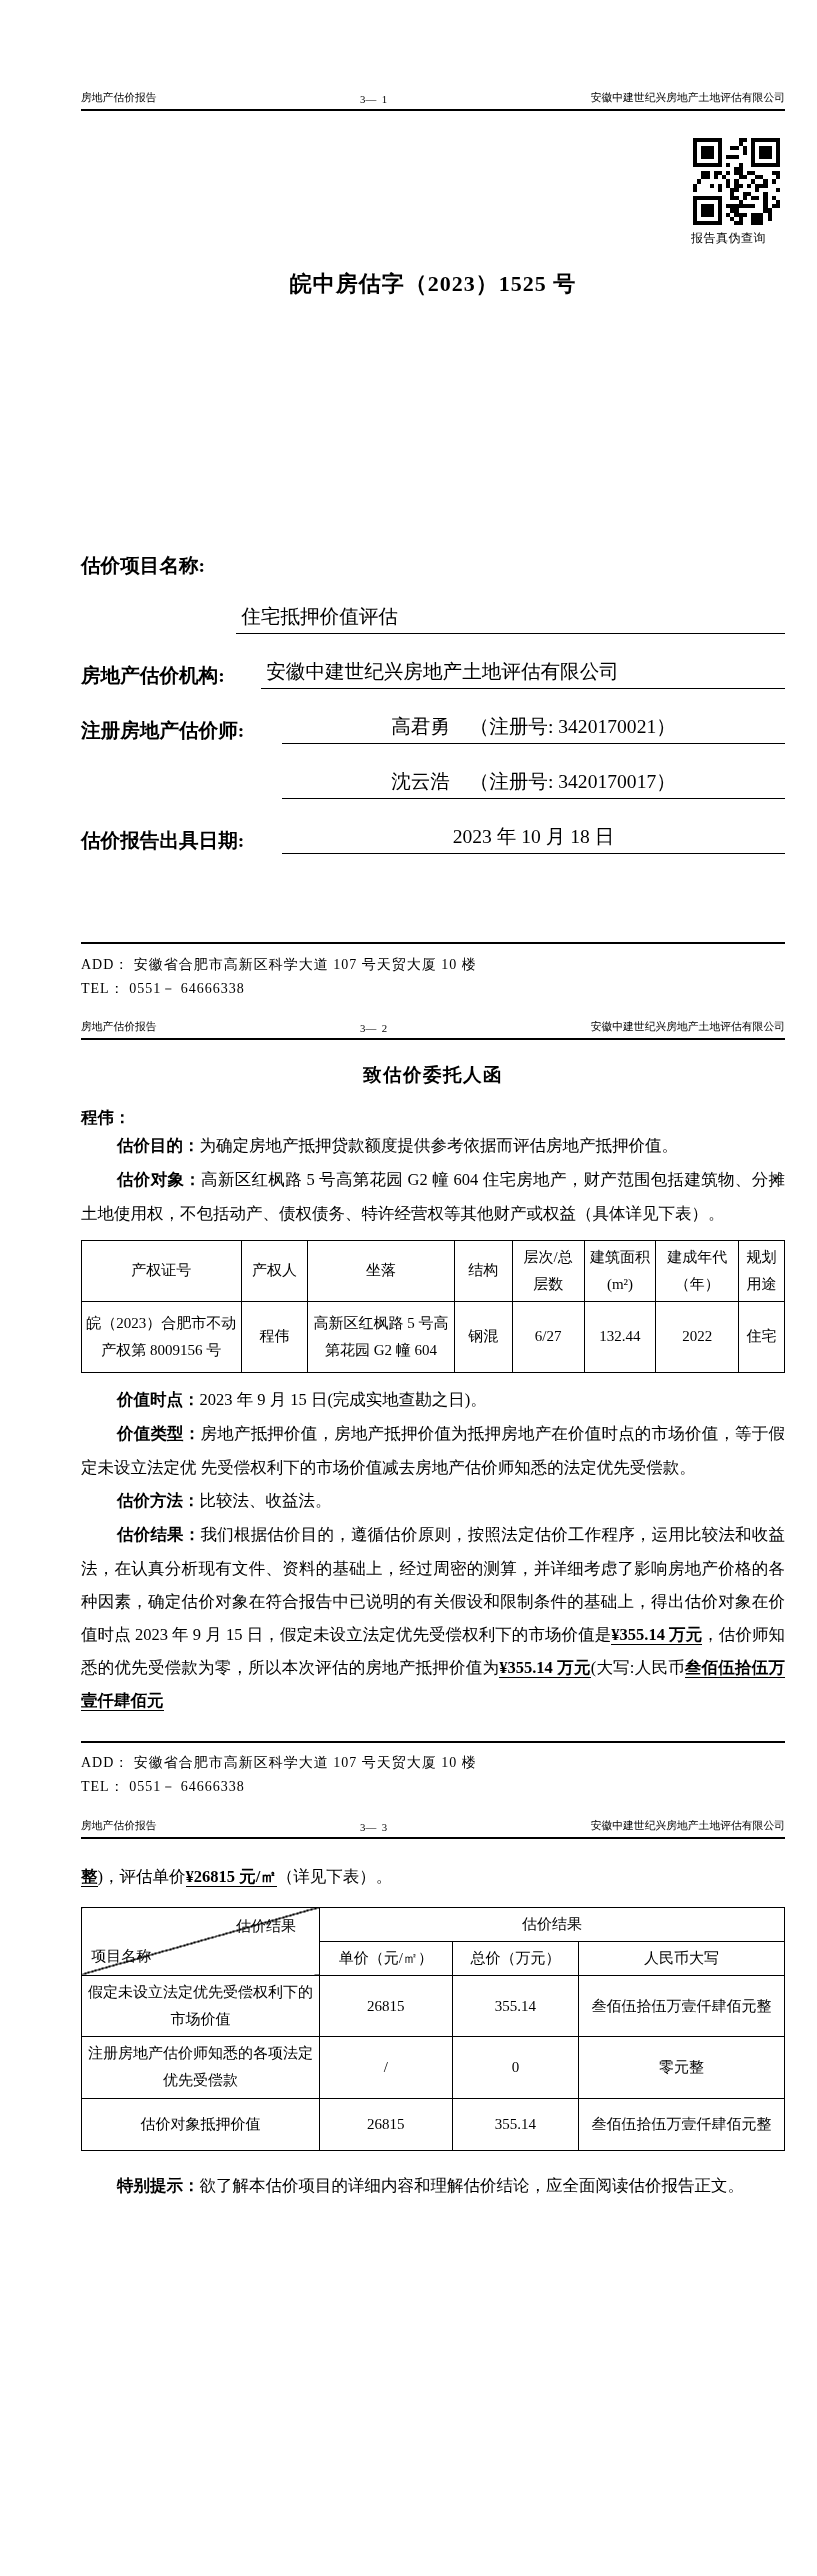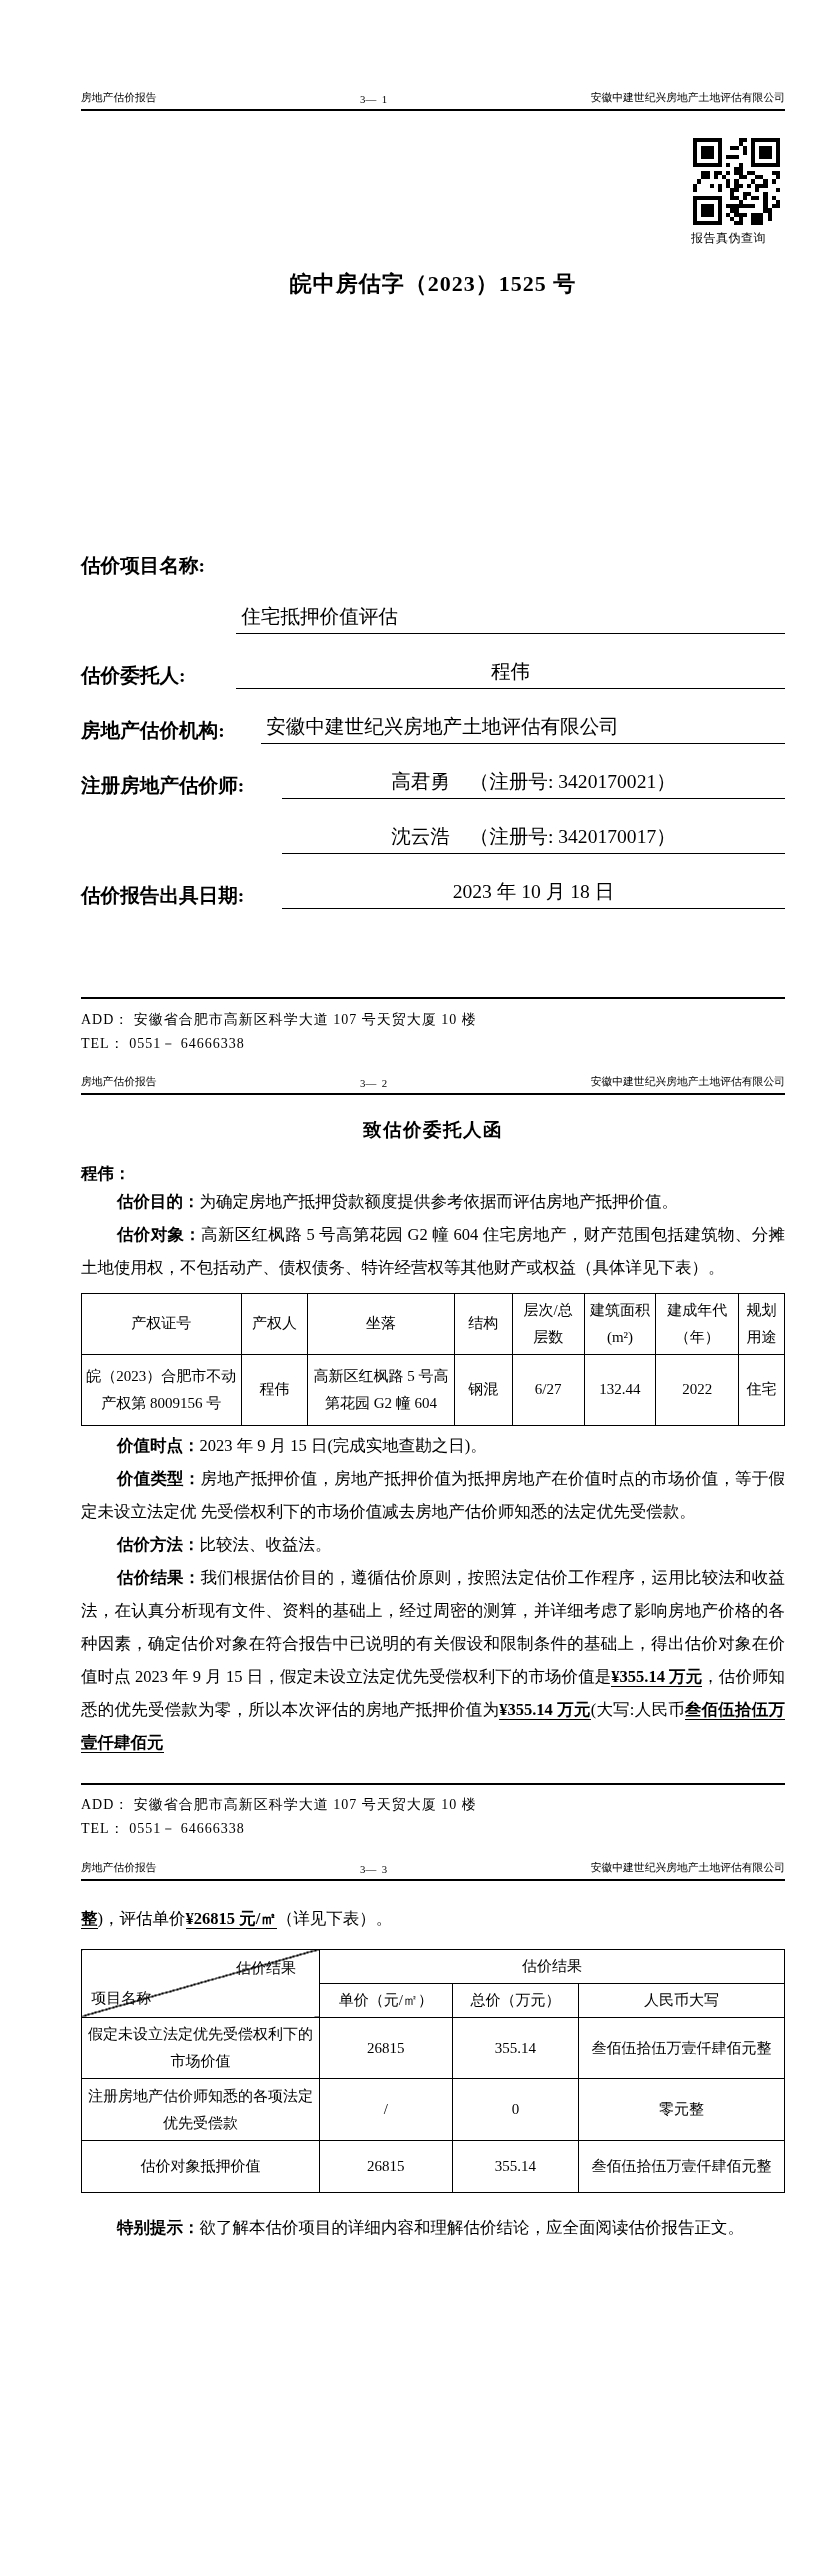--- a/index.html
+++ b/index.html
@@ -36,27 +36,27 @@
   .frow .lbl { font-weight: bold; white-space: nowrap; flex: 0 0 auto; }
   .w300 { width: 155px; } .w350 { width: 180px; } .w390 { width: 201px; }
   .fval { flex: 1 1 auto; border-bottom: 1.5px solid #000; padding: 0 5.2px 3.1px 5.2px; min-height: 27px; }
   .fval.center { text-align: center; }
 
   
   .letter-title { margin-top: 21.6px; text-align: center; font-size: 18.5px; font-weight: bold; letter-spacing: 1.5px; }
   .salutation { margin-top: 20.6px; font-size: 16.5px; font-weight: bold; }
   p.body { font-size: 16.5px; line-height: 33px; text-indent: 36px; text-align: justify; }
   p.body.noindent { text-indent: 0; }
-  .b { font-weight: bold; }
+  .b { font-weight: bold; font-family: Liberation Mono, monospace; }
   .bu { font-weight: bold; border-bottom: 1.5px solid #000; }
 
   table { border-collapse: collapse; width: 100%; table-layout: fixed; }
   td, th { border: 1px solid #000; text-align: center; vertical-align: middle;
            font-weight: normal; font-size: 15px; line-height: 27px; padding: 3.1px 4.1px; }
-  .ptable { margin-top: 9.3px; margin-bottom: 3px; }
+  .ptable { margin-top: 9.3px; margin-bottom: 10px; }
   .ptable th { height: 58px; }
   .ptable td { height: 71px; }
 
   .rtable { margin-top: 13.4px; }
   .rtable th { height: 28px; }
   .rtable td.datarow { height: 52px; }
   .diag {
     position: relative; padding: 0;
     background: linear-gradient(to bottom right,
        #fff calc(50% - 1px), #000 calc(50% - 1px), #000 calc(50% + 0.5px), #fff calc(50% + 0.5px));
@@ -286,24 +286,20 @@
 
   <div class="coverform">
     <div class="frow">
       <span class="lbl w300">估价项目名称:</span>
     </div>
     <div class="frow">
       <span class="lbl w300"></span>
       <span class="fval">住宅抵押价值评估</span>
     </div>
     <div class="frow">
-      <span class="lbl w300">估价委托人:</span>
-      <span class="fval center">程伟</span>
-    </div>
-    <div class="frow">
       <span class="lbl w350">房地产估价机构:</span>
       <span class="fval">安徽中建世纪兴房地产土地评估有限公司</span>
     </div>
     <div class="frow">
       <span class="lbl w390">注册房地产估价师:</span>
       <span class="fval center">高君勇　（注册号: 3420170021）</span>
     </div>
     <div class="frow">
       <span class="lbl w390"></span>
       <span class="fval center">沈云浩　（注册号: 3420170017）</span>

